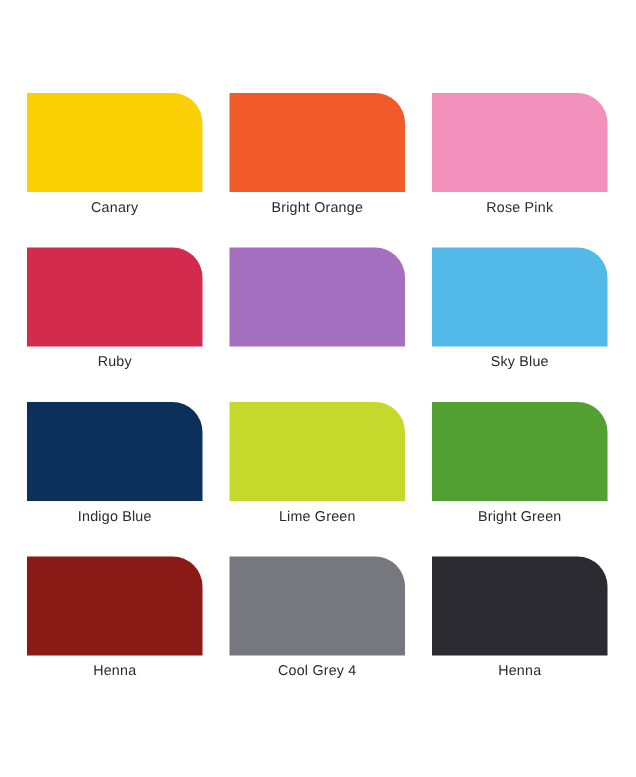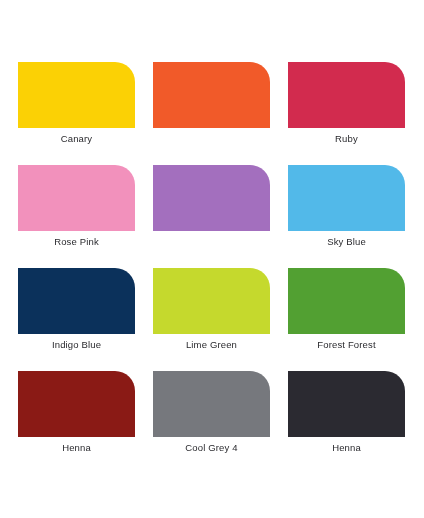--- a/index.html
+++ b/index.html
@@ -63,30 +63,31 @@
 <div id="swatch-chart">
   <div class="swatch-grid">
 
     <div class="swatch-cell">
       <div class="swatch-chip" style="background-color: rgb(251, 209, 5);"></div>
       <div class="swatch-label">Canary</div>
     </div>
 
     <div class="swatch-cell">
       <div class="swatch-chip" style="background-color: rgb(241, 90, 41);"></div>
+      <div class="swatch-label">Bright Orange</div>
+    </div>
+
+    <div class="swatch-cell">
+      <div class="swatch-chip" style="background-color: rgb(242, 145, 188);"></div>
+      <div class="swatch-label">Rose Pink</div>
     </div>
 
     <div class="swatch-cell">
       <div class="swatch-chip" style="background-color: rgb(210, 43, 78);"></div>
       <div class="swatch-label">Ruby</div>
-    </div>
-
-    <div class="swatch-cell">
-      <div class="swatch-chip" style="background-color: rgb(242, 145, 188);"></div>
-      <div class="swatch-label">Rose Pink</div>
     </div>
 
     <div class="swatch-cell">
       <div class="swatch-chip" style="background-color: rgb(163, 111, 190);"></div>
     </div>
 
     <div class="swatch-cell">
       <div class="swatch-chip" style="background-color: rgb(82, 185, 233);"></div>
       <div class="swatch-label">Sky Blue</div>
     </div>
@@ -96,21 +97,21 @@
       <div class="swatch-label">Indigo Blue</div>
     </div>
 
     <div class="swatch-cell">
       <div class="swatch-chip" style="background-color: rgb(197, 217, 45);"></div>
       <div class="swatch-label">Lime Green</div>
     </div>
 
     <div class="swatch-cell">
       <div class="swatch-chip" style="background-color: rgb(82, 160, 50);"></div>
-      <div class="swatch-label">Forest Forest</div>
+      <div class="swatch-label">Bright Green</div>
     </div>
 
     <div class="swatch-cell">
       <div class="swatch-chip" style="background-color: rgb(138, 26, 21);"></div>
       <div class="swatch-label">Henna</div>
     </div>
 
     <div class="swatch-cell">
       <div class="swatch-chip" style="background-color: rgb(118, 120, 125);"></div>
       <div class="swatch-label">Cool Grey 4</div>

